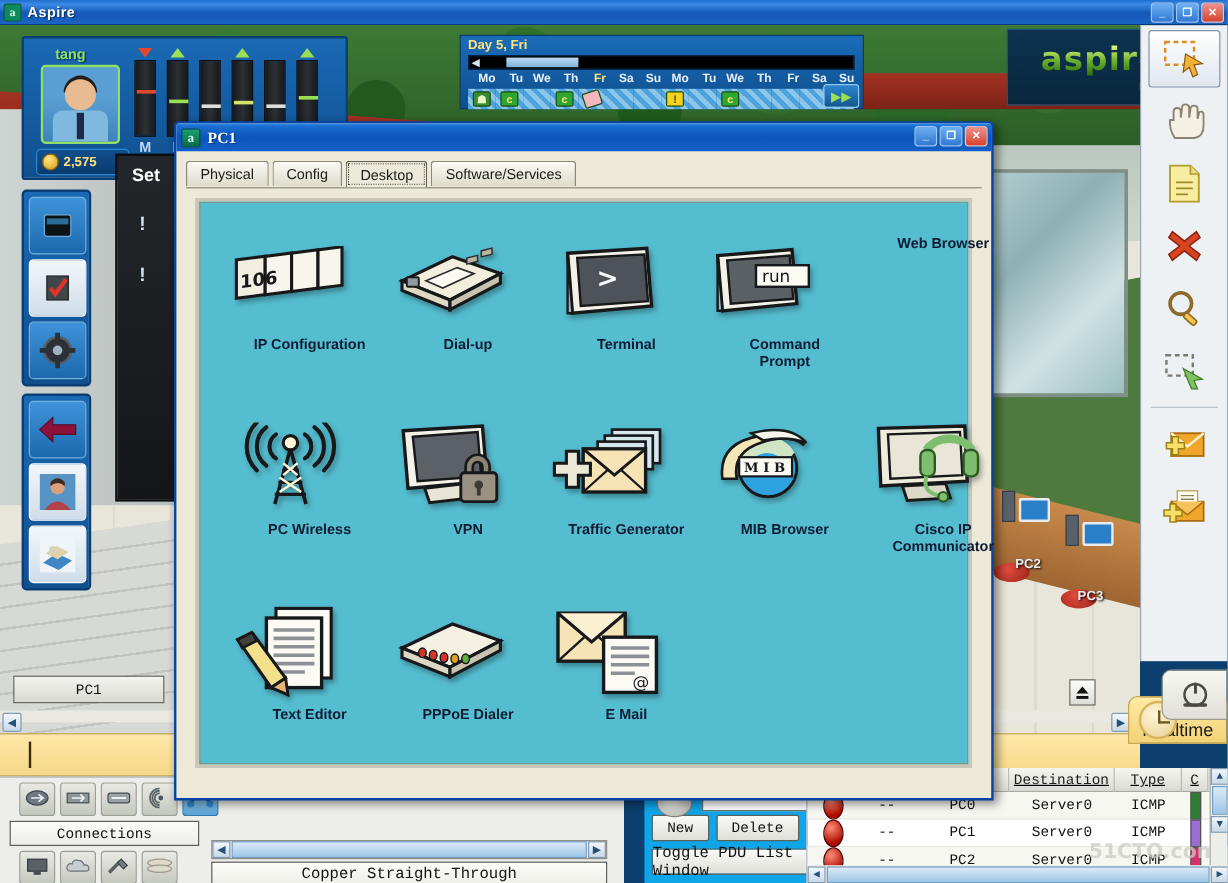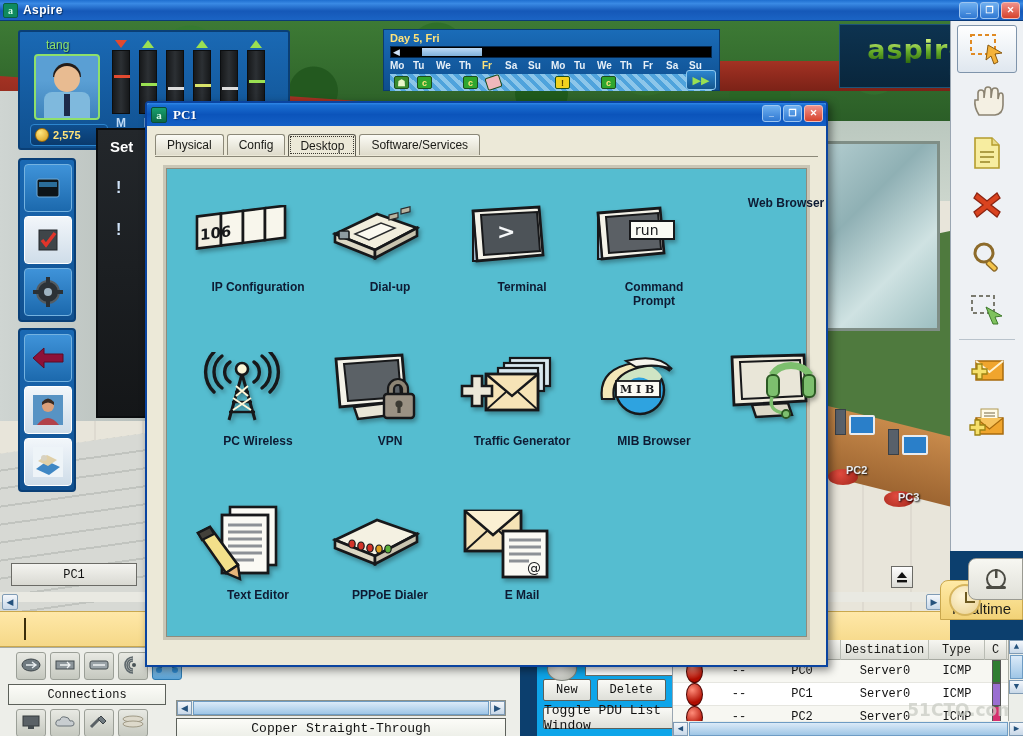--- a/index.html
+++ b/index.html
@@ -114,21 +114,21 @@
     text-shadow:1px 1px 2px #000;
   }
 
   
   #player-hud{
     position:absolute;left:18px;top:30px;width:272px;height:120px;
     background:linear-gradient(to bottom,#1a69b4,#10508f);
     border:2px solid #0a3f76;border-radius:3px;
   }
   #player-hud .pname{
-    position:absolute;left:26px;top:6px;color:#8de06b;font-size:12px;font-weight:normal;
+    position:absolute;left:26px;top:6px;color:#8de06b;font-size:12px;font-weight:bold;
     text-shadow:1px 1px 1px #062c50;
   }
   #avatar{
     position:absolute;left:14px;top:22px;width:66px;height:66px;
     border:2px solid #8ee06b;border-radius:4px;
     background:linear-gradient(to bottom,#5a9fd4 0 40%,#3e83bb 100%);
     overflow:hidden;
   }
   #avatar .head{position:absolute;left:50%;top:10px;width:26px;height:26px;margin-left:-13px;border-radius:50%;background:#e8bb91;}
   #avatar .hair{position:absolute;left:50%;top:7px;width:28px;height:14px;margin-left:-14px;border-radius:14px 14px 0 0;background:#241c18;}
@@ -174,21 +174,21 @@
     border:1px solid #0a3b72;
   }
   #calendar .day{position:absolute;left:6px;top:2px;color:#ffe37a;font-size:11px;font-weight:bold;}
   #cal-scroll{
     position:absolute;left:6px;top:16px;width:322px;height:12px;
     background:#000;border:1px solid #05284e;display:flex;align-items:center;
   }
   #cal-scroll .fill{height:8px;width:60px;margin-left:20px;background:linear-gradient(to bottom,#bcd9f5,#7fb1da);}
   #cal-scroll .ar{color:#cfe2f7;font-size:9px;padding:0 2px;}
   #cal-days{position:absolute;left:6px;top:30px;width:322px;display:flex;}
-  #cal-days .d{width:26px;text-align:left;color:#e7f0f8;font-size:10px;font-weight:bold;}
+  #cal-days .d{width:26px;text-align:right;color:#e7f0f8;font-size:10px;font-weight:bold;}
   #cal-days .d.hl{color:#ffe37a;}
   #cal-cells{position:absolute;left:6px;top:44px;width:322px;height:17px;display:flex;}
   .cal-cell{
     width:26px;height:17px;margin-right:0;
     background:repeating-linear-gradient(45deg,#4fa3dc 0 4px,#8cc6ea 4px 8px);
     display:flex;align-items:center;justify-content:center;
   }
   .cal-ico{width:15px;height:13px;border:1px solid #1b4d1b;border-radius:2px;font-size:9px;
     display:flex;align-items:center;justify-content:center;font-weight:bold;}
   #cal-next{
@@ -359,21 +359,21 @@
   #pdu-field .sq{position:absolute;right:1px;top:1px;width:14px;height:14px;background:#c6c9c0;border:1px solid #8d9189;}
 
   
   #pdu-table{
     position:absolute;left:672px;top:640px;width:351px;height:96px;
     background:#fff;border-left:1px solid #9aa6b2;
     font-family:"Liberation Mono",monospace;font-size:12px;
   }
   #pdu-table .thead{
     display:flex;height:20px;
-    background:linear-gradient(to bottom,#f6f6f1,#dadbd4);border-bottom:1px solid #a7aaa2;
+    background:linear-gradient(to bottom,#f6f6f1,#dadbd4);border-bottom:1px solid #a7aaa2;text-decoration:underline;
   }
   #pdu-table .thead div{text-align:center;color:#1b1b18;border-right:1px solid #b9bcb4;height:20px;line-height:20px;}
   .c-fire{width:42px;} .c-last{width:48px;} .c-src{width:78px;}
   .c-dst{width:88px;} .c-type{width:56px;} .c-color{width:22px;}
   #pdu-table .trow{display:flex;height:23px;align-items:center;border-bottom:1px solid #e6e6e0;}
   #pdu-table .trow:nth-child(odd){background:#f7f7f2;}
   #pdu-table .trow div{text-align:center;height:23px;line-height:23px;color:#111;}
   .led{width:17px;height:15px;border-radius:50%;margin:0 auto;
     background:radial-gradient(circle at 35% 28%,#ff8d7a,#b00d00 70%);border:1px solid #4e0400;}
   .swatch{width:9px;height:16px;margin:0 auto;border:1px solid #555;}
@@ -1044,20 +1044,21 @@
               <path d="M10 4 L82 2 L84 48 L12 52 Z" fill="#f0ecdc" stroke="#17181a" stroke-width="2.8"></path>
               <path d="M18 9 L78 7 L80 43 L20 46 Z" fill="#e9e6d8" stroke="#17181a" stroke-width="2"></path>
               <path d="M30 52 L66 50 L70 62 L34 64 Z" fill="#ddd9c8" stroke="#17181a" stroke-width="2.4"></path>
               <path d="M50 22 a22 19 0 0 1 38 0" fill="none" stroke="#7dbf6e" stroke-width="7"></path>
               <rect x="45" y="22" width="12" height="22" rx="5" fill="#7dbf6e" stroke="#2c5a24" stroke-width="2"></rect>
               <rect x="81" y="22" width="12" height="22" rx="5" fill="#7dbf6e" stroke="#2c5a24" stroke-width="2"></rect>
               <path d="M50 44 q-4 14 12 16" fill="none" stroke="#7dbf6e" stroke-width="3.4"></path>
               <circle cx="64" cy="61" r="4" fill="#7dbf6e" stroke="#2c5a24" stroke-width="1.8"></circle>
             </svg>
           </div>
+          <div class="lbl">Cisco IP Communicator</div>
         </div>
         <div class="dicon">
           <div class="art">
             <svg class="shadowy" width="96" height="78" viewBox="0 0 96 78">
               <rect x="36" y="4" width="46" height="58" fill="#fbfaf4" stroke="#17181a" stroke-width="2.6"></rect>
               <rect x="28" y="12" width="46" height="58" fill="#fbfaf4" stroke="#17181a" stroke-width="2.8"></rect>
               <g stroke="#8d9196" stroke-width="3">
                 <line x1="34" y1="22" x2="68" y2="22"></line>
                 <line x1="34" y1="29" x2="68" y2="29"></line>
                 <line x1="34" y1="36" x2="68" y2="36"></line>

